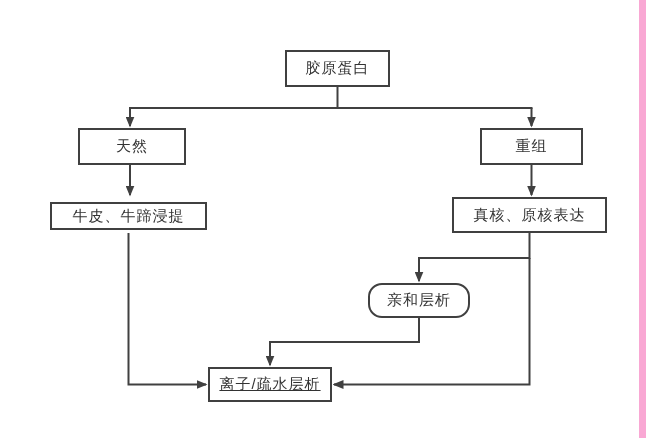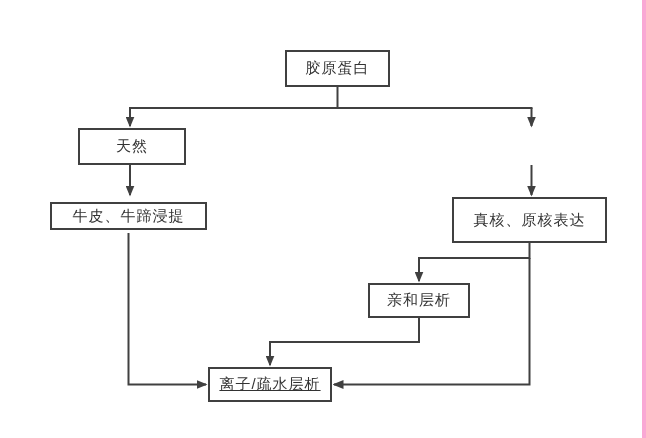--- a/index.html
+++ b/index.html
@@ -5,21 +5,21 @@
   html, body {
     margin: 0;
     padding: 0;
     background: #ffffff;
   }
   .canvas {
     position: relative;
     width: 646px;
     height: 438px;
     background: #ffffff;
-    border-right: 4px solid #f9a8d4;
+    border-right: 7px solid #f9a8d4;
     box-sizing: border-box;
     overflow: hidden;
     font-family: "Liberation Sans", "DejaVu Sans", sans-serif;
   }
   .edges {
     position: absolute;
     left: 0;
     top: 0;
     width: 646px;
     height: 438px;
@@ -34,22 +34,22 @@
     display: flex;
     align-items: center;
     justify-content: center;
     text-align: center;
     letter-spacing: 1px;
   }
   .n-collagen    { left: 285px; top: 50px;  width: 105px; height: 37px; }
   .n-natural     { left: 78px;  top: 128px; width: 108px; height: 37px; }
   .n-recombinant { left: 480px; top: 128px; width: 103px; height: 37px; }
   .n-extraction  { left: 50px;  top: 202px; width: 157px; height: 28px; }
-  .n-expression  { left: 452px; top: 197px; width: 155px; height: 46px; }
-  .n-affinity    { left: 368px; top: 283px; width: 102px; height: 35px; }
+  .n-expression  { left: 452px; top: 197px; width: 155px; height: 36px; }
+  .n-affinity    { left: 368px; top: 283px; width: 102px; height: 35px; border-radius: 14px; }
   .n-ion         { left: 208px; top: 367px; width: 124px; height: 35px; text-decoration: underline; }
 </style>
 </head>
 <body>
 
 <div class="canvas">
 
   <svg class="edges" viewBox="0 0 646 438" xmlns="http://www.w3.org/2000/svg">
     <defs>
       <marker id="arrow" markerWidth="11" markerHeight="9" refX="9.5" refY="4.5" orient="auto" markerUnits="userSpaceOnUse">
@@ -81,20 +81,23 @@
   </svg>
 
   <div class="node n-collagen">
     <span>胶原蛋白</span>
   </div>
 
   <div class="node n-natural">
     <span>天然</span>
   </div>
 
+  <div class="node n-recombinant">
+    <span>重组</span>
+  </div>
 
   <div class="node n-extraction">
     <span>牛皮、牛蹄浸提</span>
   </div>
 
   <div class="node n-expression">
     <span>真核、原核表达</span>
   </div>
 
   <div class="node n-affinity">

